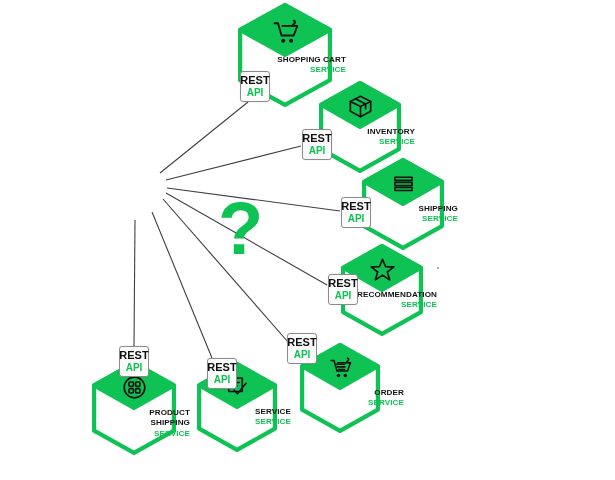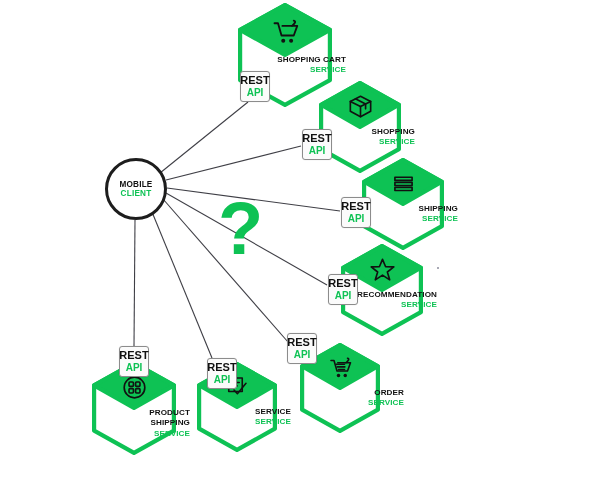--- a/index.html
+++ b/index.html
@@ -121,24 +121,20 @@
         <line x1="163" y1="199" x2="288" y2="342"></line>
         <line x1="152" y1="212" x2="212" y2="358"></line>
         <line x1="135" y1="220" x2="134" y2="346"></line>
       </g>
   </svg>
 
   <div class="qmark" style="left:218px; top:192px; font-size:74px;">?</div>
 
   <div class="artifact" style="left:437px; top:267px;"></div>
 
-  <div class="client-node" id="client-node" style="left: 105px; top: 158px; width: 62px; height: 62px;">
-    <div class="client-line1">MOBILE</div>
-    <div class="client-line2">CLIENT</div>
-  </div>
 
   <div id="svc-layer">
       <div class="svc" style="left: 238px; top: 3px; width: 94px; height: 104px;">
         <svg class="hexsvg" viewBox="0 0 94 104">
        <polygon points="47.0,2.1 91.9,26.8 91.9,77.2 47.0,101.9 2.1,77.2 2.1,26.8" fill="#ffffff" stroke="#0ec254" stroke-width="4.2" stroke-linejoin="round"></polygon>
        <polygon points="47.0,2.1 91.9,26.8 47.0,52.0 2.1,26.8" fill="#0ec254" stroke="#0ec254" stroke-width="4.2" stroke-linejoin="round"></polygon>
      </svg>
      <div class="icon" style="top:13.52px; height:31.2px;">
           <svg width="28" height="28" viewBox="0 0 32 32">
             <g stroke="#111" fill="none" stroke-width="2.1" stroke-linecap="round" stroke-linejoin="round">
@@ -164,21 +160,21 @@
           <svg width="25" height="25" viewBox="0 0 32 32">
             <g stroke="#111" fill="none" stroke-width="2.1" stroke-linecap="round" stroke-linejoin="round">
               <path d="M16 3 L29 9.5 V22 L16 29 L3 22 V9.5 Z"></path>
                <path d="M3 9.5 L16 16 L29 9.5"></path>
               <path d="M16 16 V29"></path>
                <path d="M9.5 6.2 L22.5 12.8 V19"></path>
             </g>
           </svg>
         </div>
      <div class="labels" style="top:46px;">
-       <div class="nm">SHOPPING</div>
+       <div class="nm">INVENTORY</div>
 
        <div class="sub">SERVICE</div>
      </div>
       </div>
       <div class="svc" style="left: 362px; top: 158px; width: 82px; height: 92px;">
         <svg class="hexsvg" viewBox="0 0 82 92">
        <polygon points="41.0,2.1 79.9,23.8 79.9,68.2 41.0,89.9 2.1,68.2 2.1,23.8" fill="#ffffff" stroke="#0ec254" stroke-width="4.2" stroke-linejoin="round"></polygon>
        <polygon points="41.0,2.1 79.9,23.8 41.0,46.0 2.1,23.8" fill="#0ec254" stroke="#0ec254" stroke-width="4.2" stroke-linejoin="round"></polygon>
      </svg>
      <div class="icon" style="top:11.96px; height:27.599999999999998px;">

